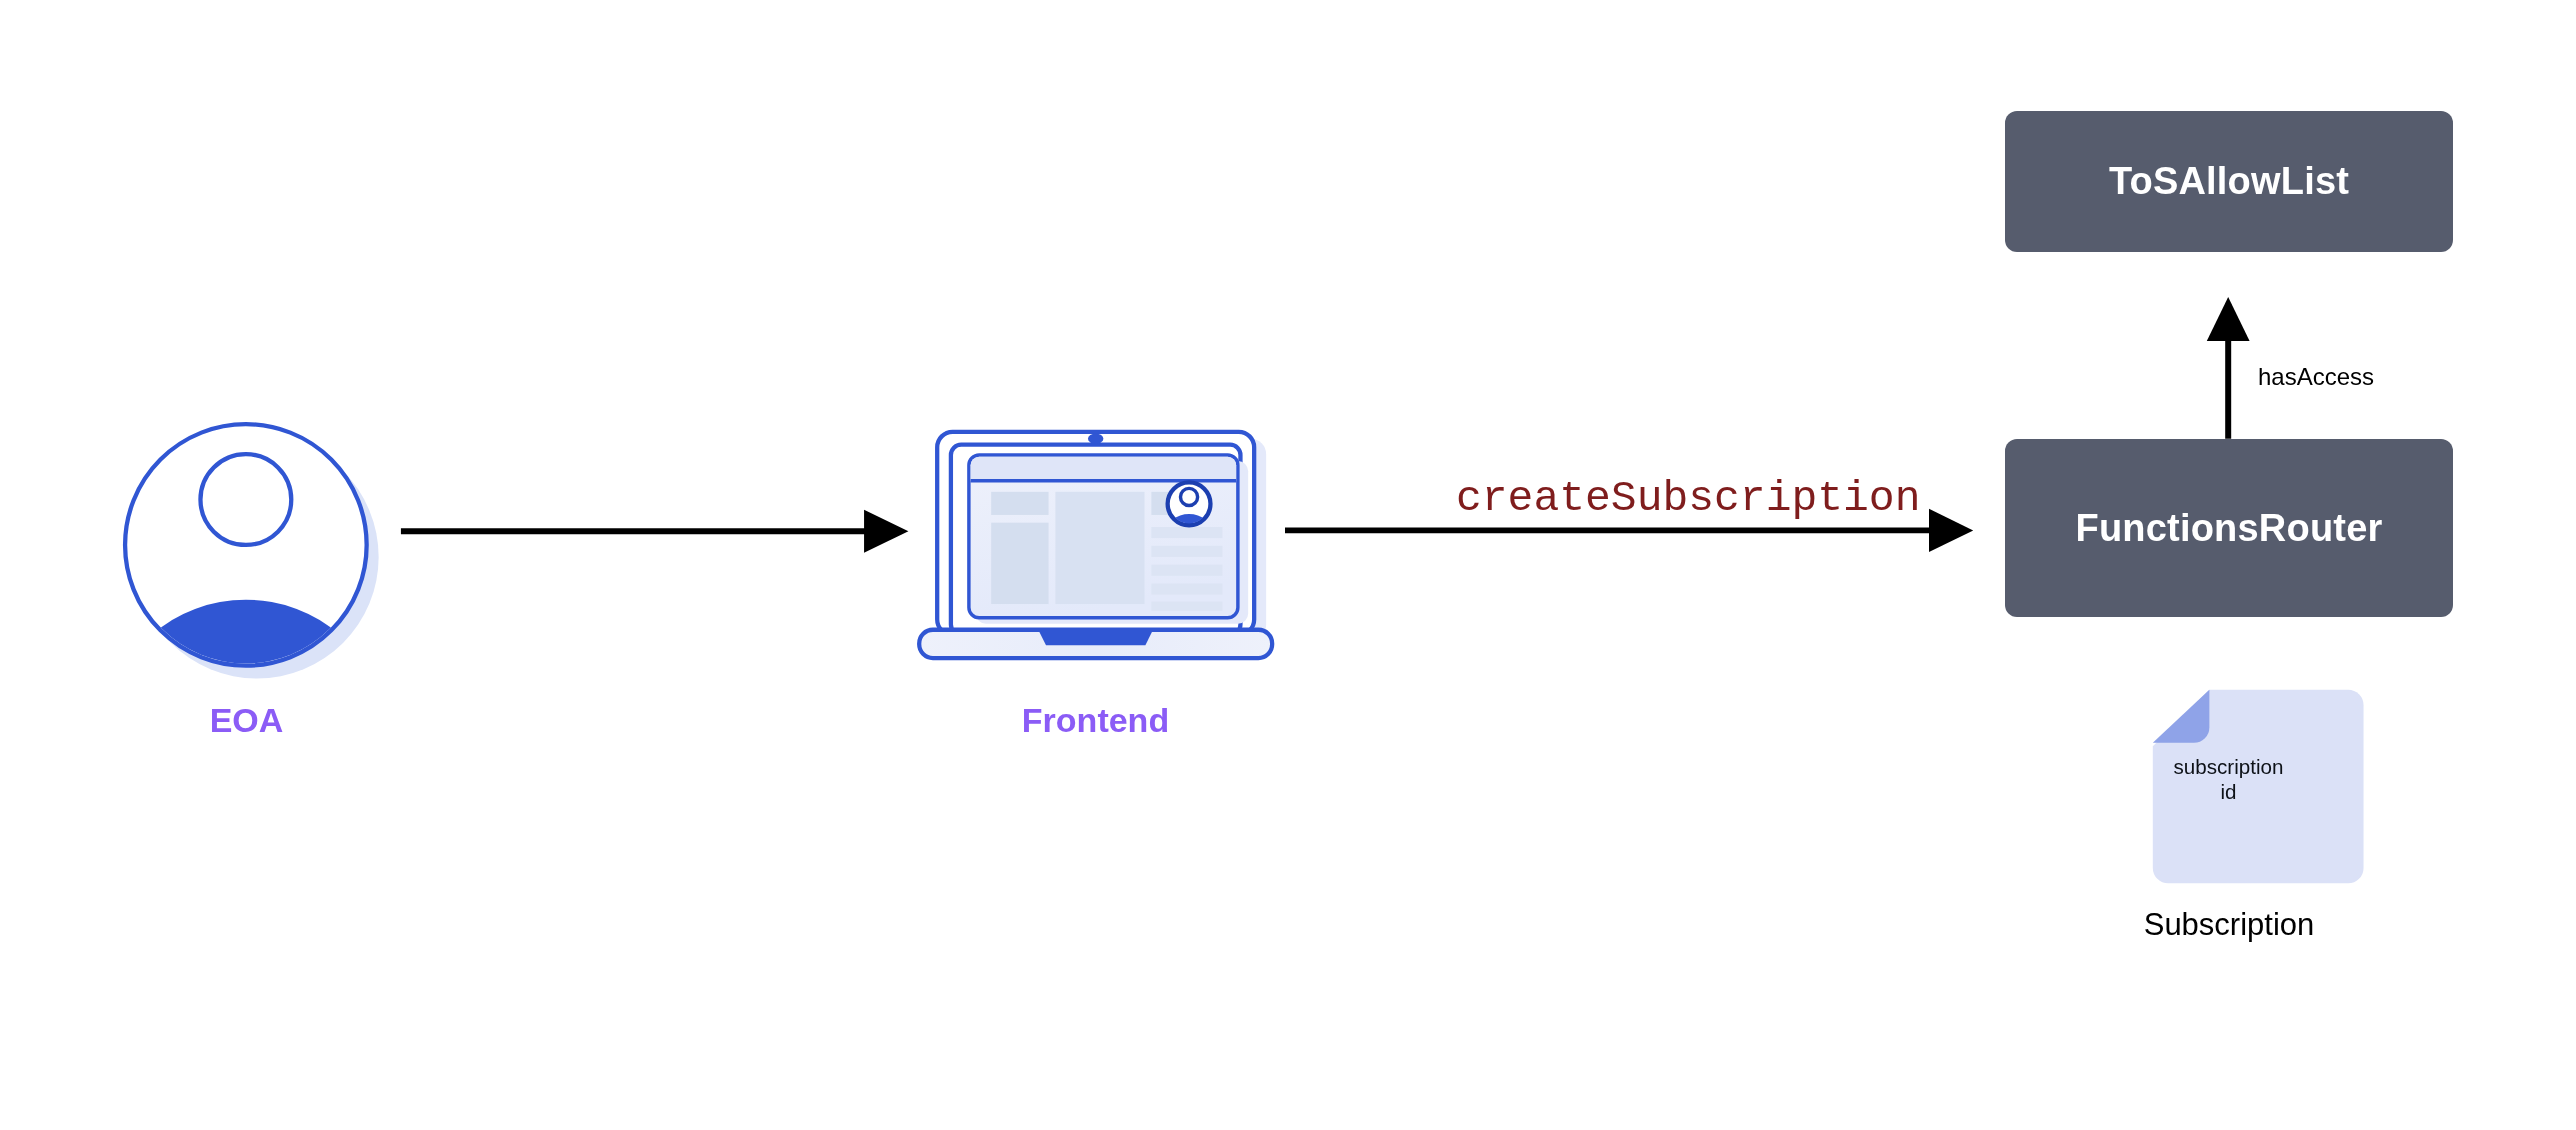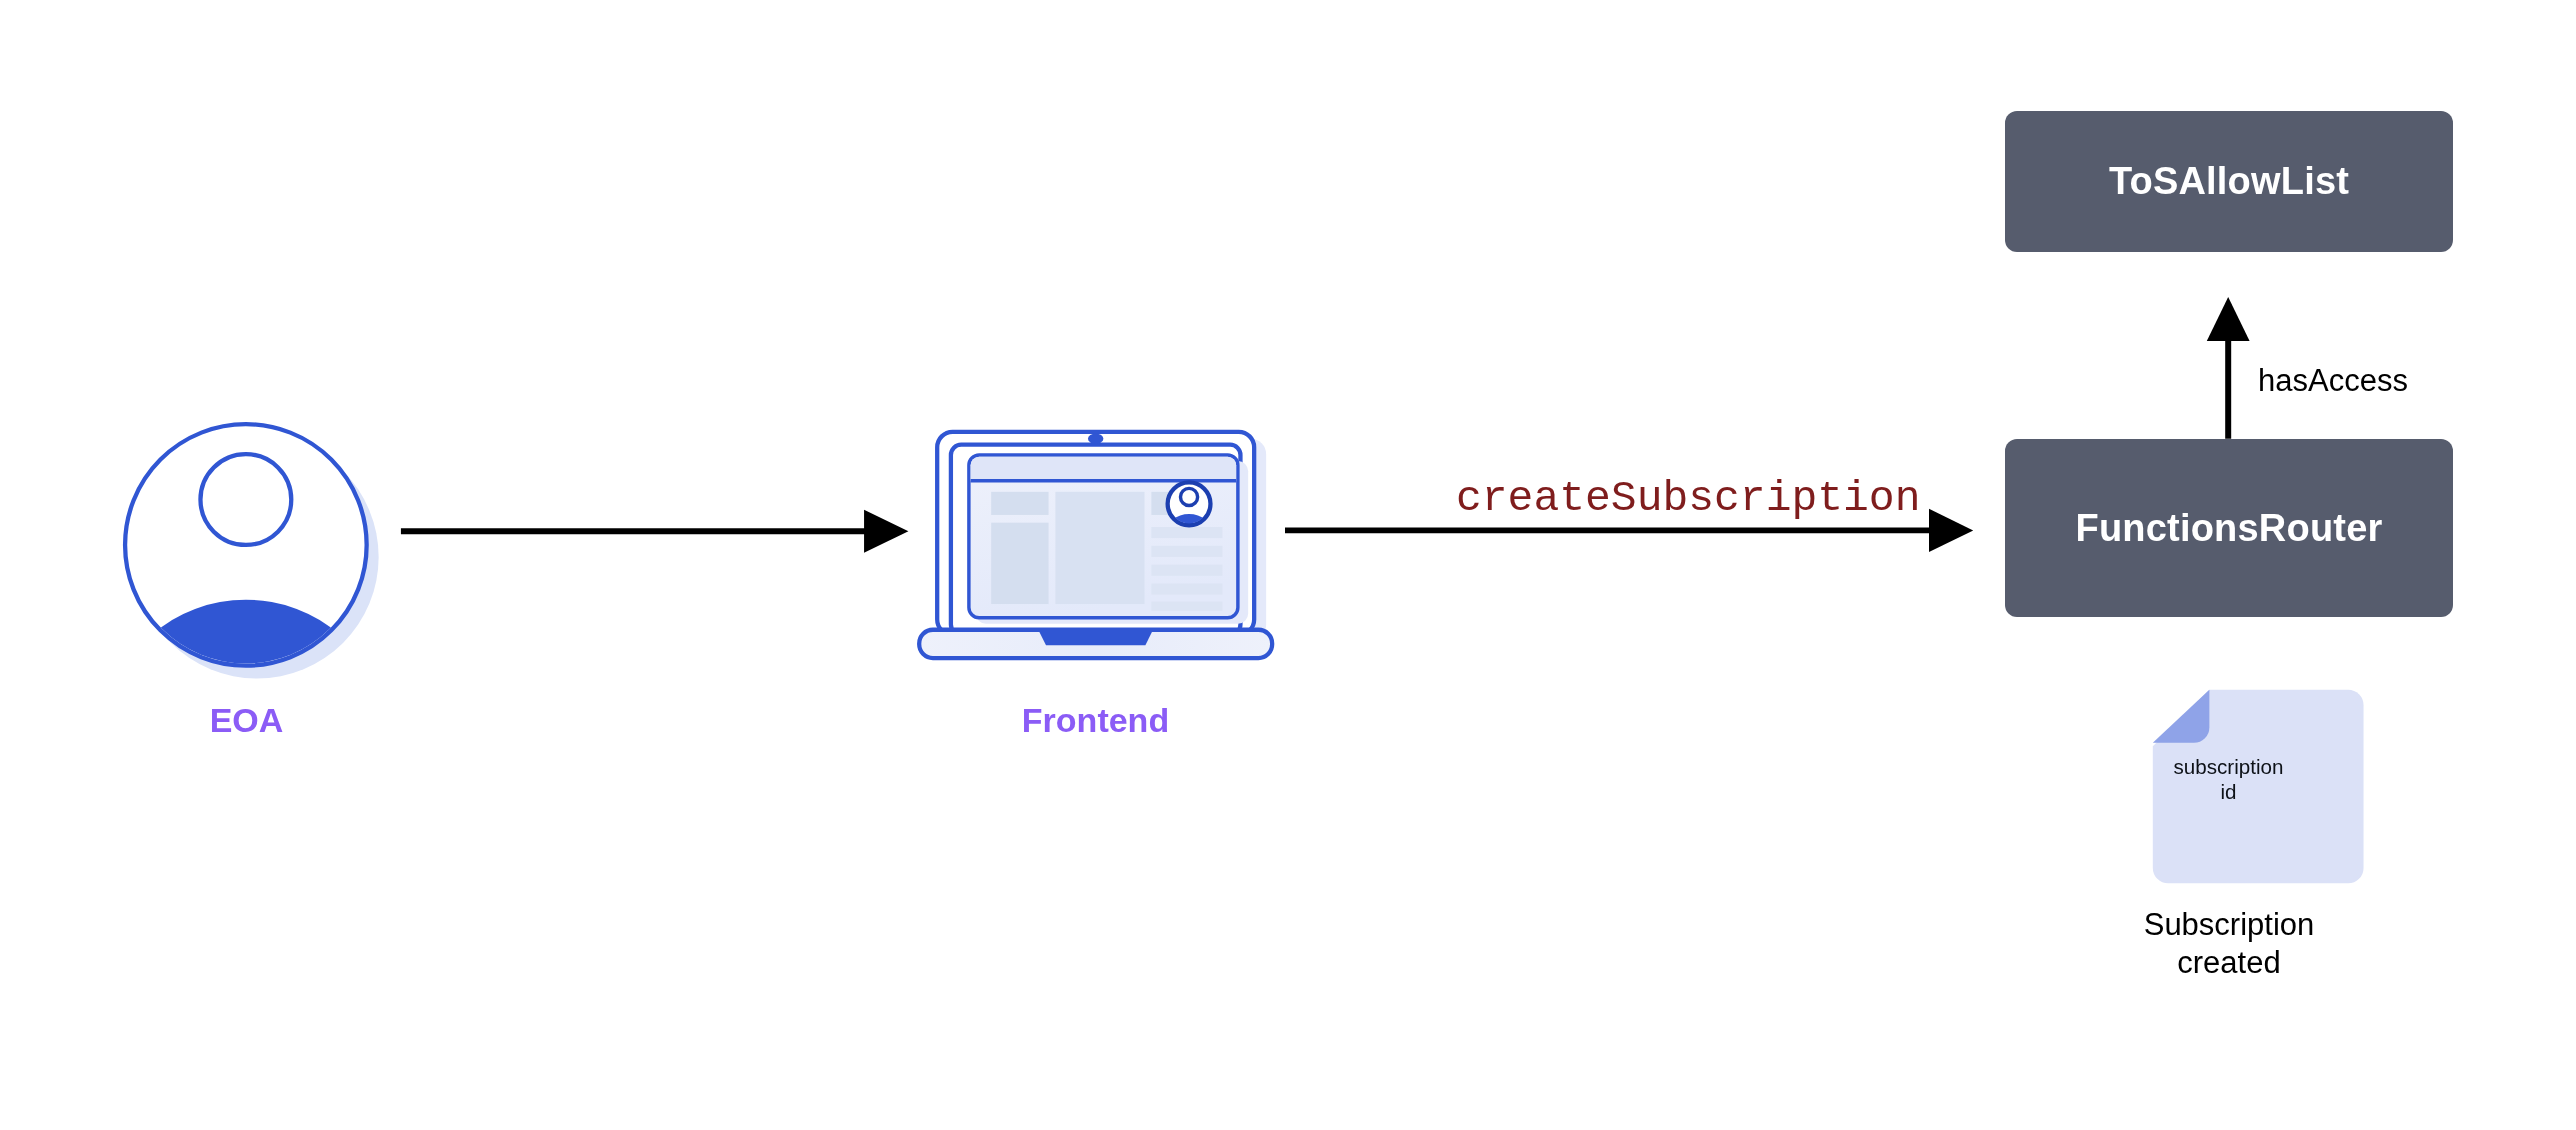--- a/index.html
+++ b/index.html
@@ -41,21 +41,21 @@
     position: absolute;
     color: #7f1d1d;
     font-family: "Liberation Mono", monospace;
     font-size: 43px;
     white-space: nowrap;
   }
   .edge-label-sans {
     position: absolute;
     color: #000000;
     font-family: "Liberation Sans", sans-serif;
-    font-size: 31px;
+    font-size: 24px;
     white-space: nowrap;
   }
   .actor-label {
     position: absolute;
     color: #8b5cf6;
     font-family: "Liberation Sans", sans-serif;
     font-weight: bold;
     font-size: 34px;
     text-align: center;
     white-space: nowrap;
@@ -189,17 +189,16 @@
 
   <div class="actor-label" style="left:924px; top:701px; width:343px;text-align:center;">Frontend</div>
 
   <div class="doc-inner-label" style="left:2143px; top:754px;">
     <div>subscription</div>
     <div>id</div>
   </div>
 
   <div class="caption-label" style="left:2049px; top:906px;">
     <div>Subscription</div>
-    <div>created</div>
   </div>
 
 </div>
 
 
 </body></html>

